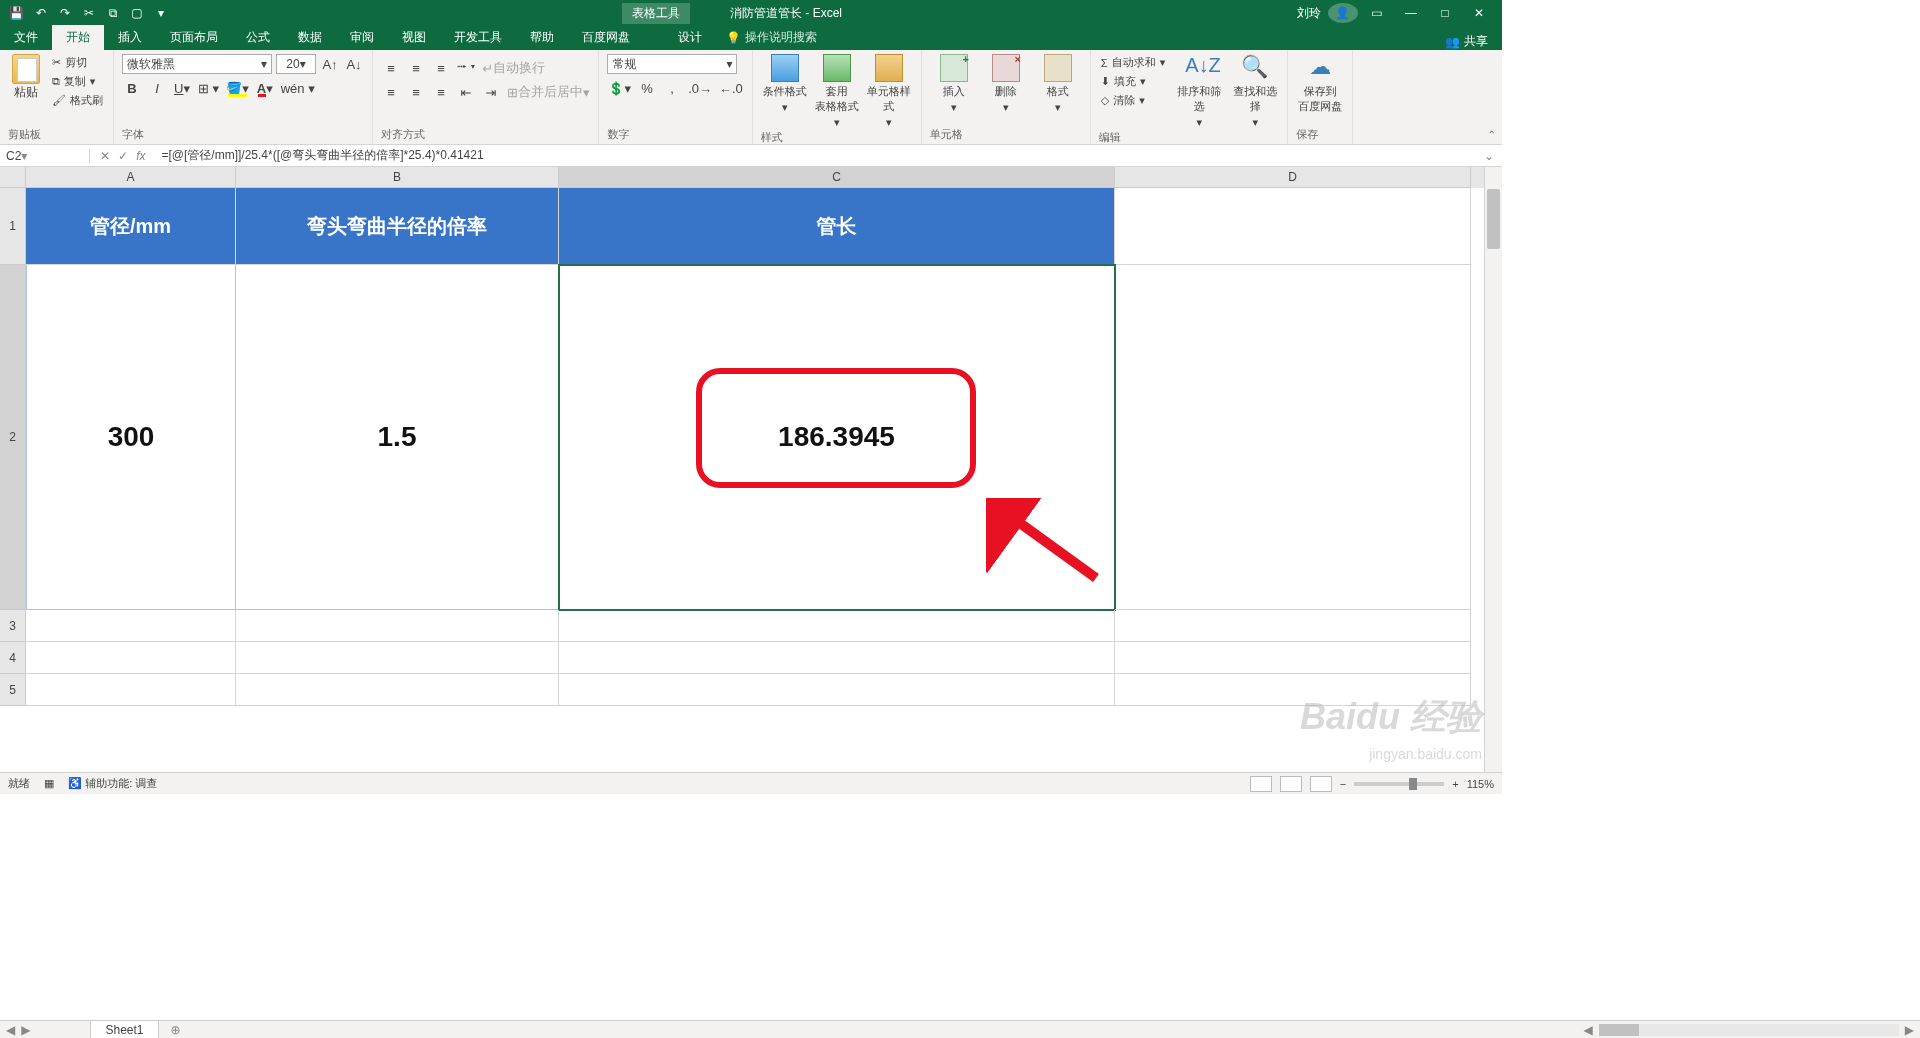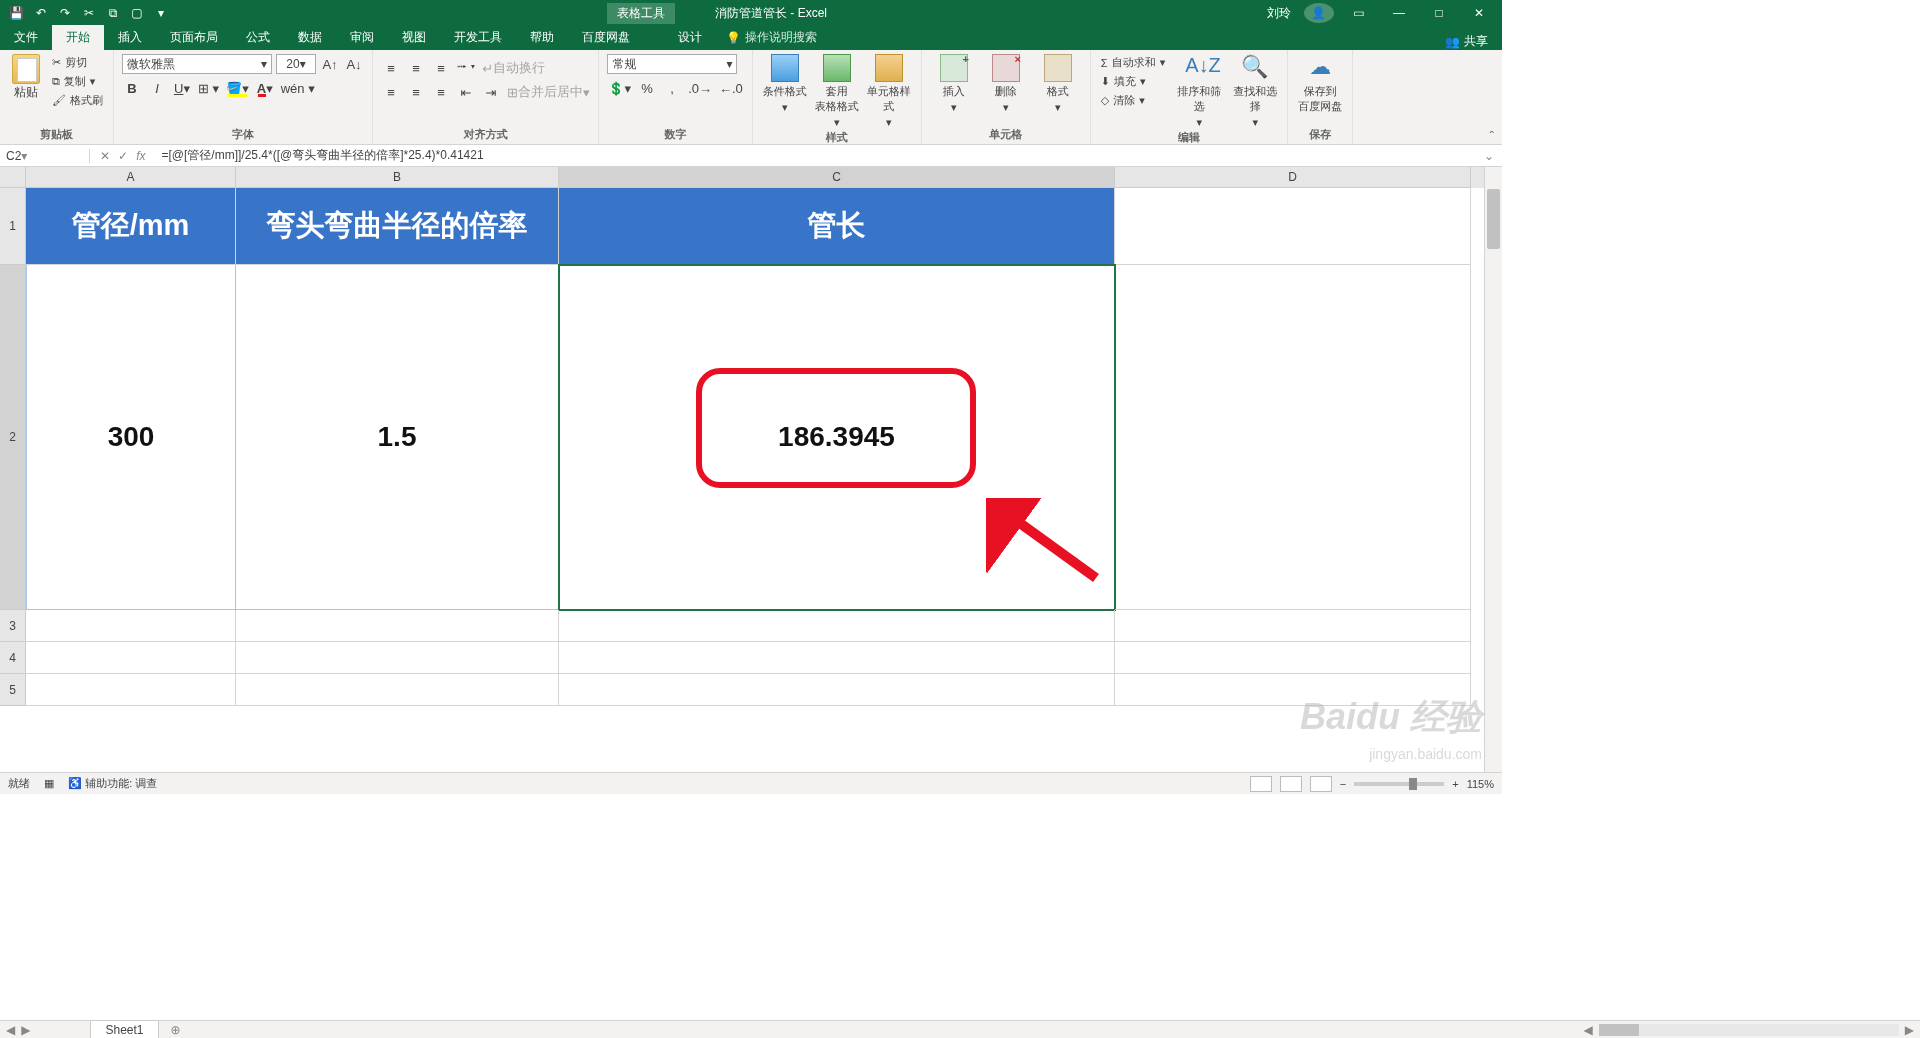--- a/index.html
+++ b/index.html
@@ -4,36 +4,36 @@
 <style>
 * { margin:0; padding:0; box-sizing:border-box; font-family:"Microsoft YaHei","微软雅黑",sans-serif; }
 body { background:#fff; overflow:hidden; width:1502px; height:813px; font-size:12px; color:#444; }
 
 
 .titlebar { height:26px; background:#0e6b3f; display:flex; align-items:center; color:#fff; }
 .qat { display:flex; gap:6px; padding:0 8px; align-items:center; }
 .qat .ql { width:18px; height:18px; display:flex; align-items:center; justify-content:center; font-size:12px; cursor:pointer; }
 .title-center { flex:1; display:flex; justify-content:center; align-items:center; gap:40px; font-size:12px; }
 .title-center .ctx { background:#3e8a64; padding:2px 10px; }
-.win-ctrls { display:flex; gap:10px; padding:0 8px; align-items:center; }
+.win-ctrls { display:flex; gap:4px; padding:0 8px; align-items:center; }
 .win-ctrls span { width:30px; text-align:center; cursor:pointer; }
 .avatar { width:20px; height:20px; border-radius:50%; background:#4a9270; display:inline-flex; align-items:center; justify-content:center; }
 
 
 .tabs { height:24px; background:#0e6b3f; display:flex; align-items:flex-end; color:#fff; font-size:12px; }
 .tab { padding:4px 14px; cursor:pointer; }
 .tab.active { background:#f3f2f1; color:#0e6b3f; }
 .tab.design { color:#fff; }
 .tell-me { padding:4px 10px; color:#d0e8dc; display:flex; align-items:center; gap:4px; }
 .share-area { margin-left:auto; padding:0 14px; color:#fff; display:flex; align-items:center; gap:4px; font-size:12px; }
 
 
 .ribbon { height:95px; background:#f3f2f1; border-bottom:1px solid #d4d4d4; display:flex; position:relative; }
 .group { border-right:1px solid #e1e1e1; padding:4px 8px 2px; display:flex; flex-direction:column; justify-content:space-between; }
-.group-label { text-align:center; font-size:11px; color:#666; padding-top:1px;font-weight:bold; }
+.group-label { text-align:left; font-size:11px; color:#666; padding-top:1px; }
 .clip-main { display:flex; gap:6px; }
 .paste-big { display:flex; flex-direction:column; align-items:center; width:36px; cursor:pointer; }
 .paste-icon { width:28px; height:30px; background:linear-gradient(#f5d68a,#e8b854); border:1px solid #cfa83f; border-radius:2px; position:relative; }
 .paste-icon::before { content:""; position:absolute; left:4px; top:3px; width:18px; height:22px; background:#fff; border:1px solid #ccc; }
 .mini-list { display:flex; flex-direction:column; gap:2px; font-size:11px; }
 .mini-list div { display:flex; align-items:center; gap:4px; cursor:pointer; padding:1px 2px; }
 .font-row { display:flex; gap:4px; align-items:center; }
 .combo { height:20px; border:1px solid #ababab; background:#fff; display:flex; align-items:center; padding:0 4px; font-size:12px; }
 .combo.fn { width:150px;gap:15px; }
 .combo.fs { width:40px; justify-content:center; }
@@ -54,21 +54,21 @@
 .grid-area { position:relative; height:605px; background:#fff; display:flex; }
 .corner { width:26px; height:21px; background:#e6e6e6; border-right:1px solid #ccc; border-bottom:1px solid #ccc; }
 .col-headers { display:flex; height:21px; background:#e6e6e6; }
 .ch { border-right:1px solid #ccc; border-bottom:1px solid #ccc; display:flex; align-items:center; justify-content:center; font-size:12px; color:#444; }
 .ch.sel { background:#d2d2d2; }
 .row-headers { display:flex; flex-direction:column; width:26px; background:#e6e6e6; }
 .rh { border-right:1px solid #ccc; border-bottom:1px solid #ccc; display:flex; align-items:center; justify-content:center; font-size:12px; }
 .rh.sel { background:#d2d2d2; }
 .cells { position:relative; }
 .cell { position:absolute; border-right:1px solid #d4d4d4; border-bottom:1px solid #d4d4d4; display:flex; align-items:center; justify-content:center; }
-.hdr-cell { background:#3874c8; color:#fff; font-size:29px; font-weight:bold; }
+.hdr-cell { background:#3874c8; color:#fff; font-size:20px; font-weight:bold; }
 .data-cell { font-size:28px; font-weight:bold; color:#111; border-right:1px solid #a6c4ea; border-bottom:1px solid #a6c4ea; }
 .sel-cell { outline:2px solid #217346; outline-offset:-1px; }
 .highlight-box { position:absolute; border:6px solid #e81123; border-radius:24px; pointer-events:none; }
 .arrow { position:absolute; pointer-events:none; }
 
 
 .hscroll { position:absolute; left:0; right:0; bottom:0; height:18px; background:#f3f2f1; border-top:1px solid #d4d4d4; display:flex; align-items:center; }
 .sheet-tab { background:#fff; border:1px solid #ccc; border-bottom:none; padding:2px 14px; margin-left:60px; font-size:12px; }
 .vscroll { position:absolute; right:0; top:0; bottom:0; width:18px; background:#f3f2f1; border-left:1px solid #d4d4d4; }
 .thumb-v { position:absolute; left:2px; right:2px; top:22px; height:60px; background:#c1c1c1; border-radius:2px; }

